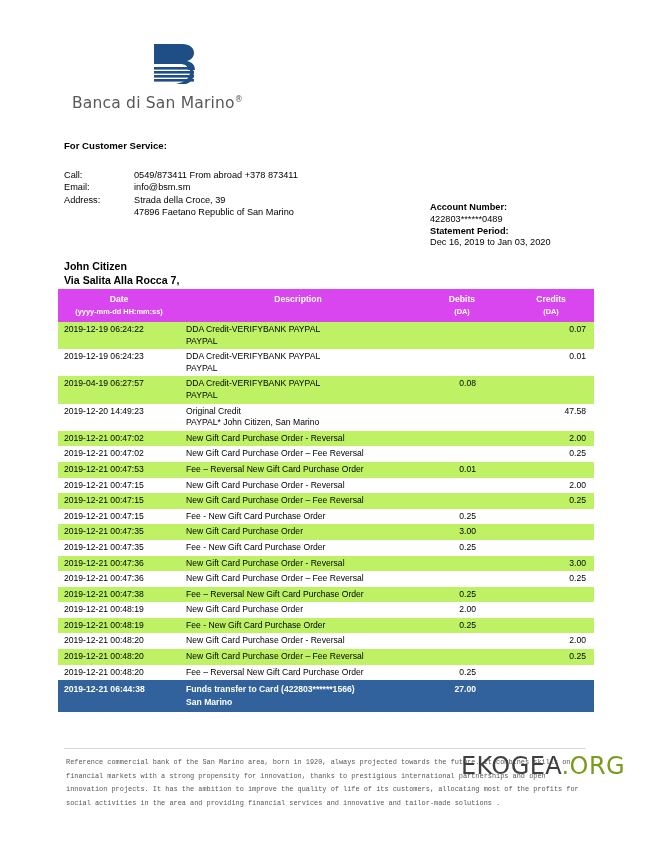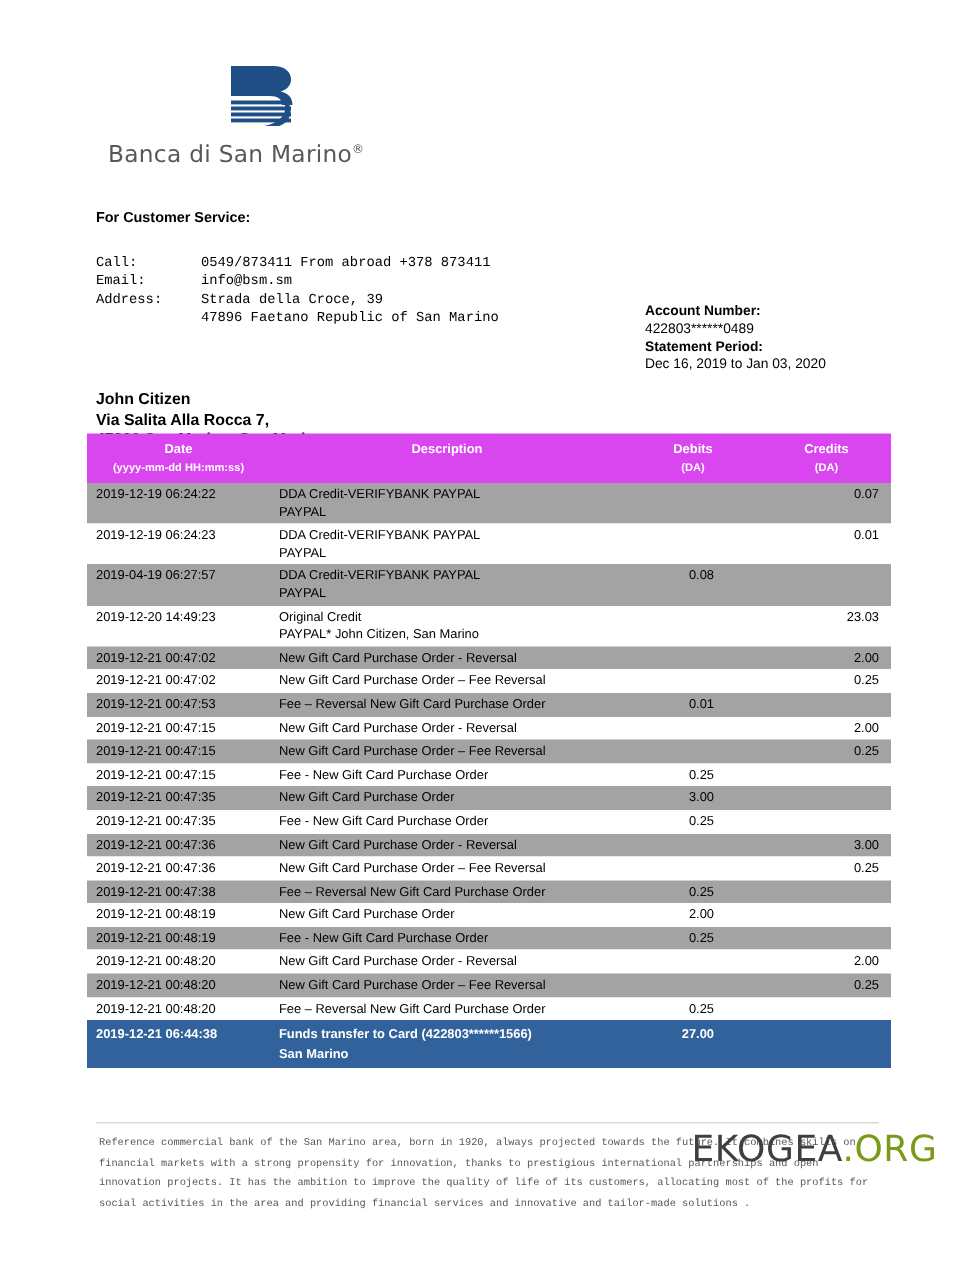--- a/index.html
+++ b/index.html
@@ -51,21 +51,20 @@
     font-size: 9.2px;
     line-height: 12.2px;
   }
   .cs-title {
     font-weight: bold;
     font-size: 9.6px;
     margin-bottom: 17px;
   }
   .cs-row {
     display: flex;
-    font-family: Liberation Mono, monospace;
   }
   .cs-label {
     width: 70px;
     flex: 0 0 70px;
   }
   .cs-value {
     flex: 1 1 auto;
   }
 
   
@@ -122,21 +121,21 @@
     font-size: 7.4px;
     display: block;
   }
   .th-deb .th-inner, .th-cre .th-inner { text-align: center; }
 
   tbody td {
     padding: 2px 6px 2px 6px;
     vertical-align: top;
     line-height: 11.6px;
   }
-  tbody tr.alt td { background: #a3a3a3; }
+  tbody tr.alt td { background: #bef264; }
   tbody tr.plain td { background: #ffffff; }
   tbody tr.total td {
     background: #31629c;
     color: #ffffff;
     font-weight: bold;
     line-height: 12.6px;
     padding-top: 3px;
     padding-bottom: 4px;
   }
   td.c-date { text-align: left; white-space: nowrap; }
@@ -278,21 +277,21 @@
       <tr class="alt">
         <td class="c-date">2019-04-19 06:27:57</td>
         <td class="c-desc"><span>DDA Credit-VERIFYBANK PAYPAL</span><span class="desc-2">PAYPAL</span></td>
         <td class="c-deb">0.08</td>
         <td class="c-cre"></td>
       </tr>
       <tr class="plain">
         <td class="c-date">2019-12-20 14:49:23</td>
         <td class="c-desc"><span>Original Credit</span><span class="desc-2">PAYPAL* John Citizen, San Marino</span></td>
         <td class="c-deb"></td>
-        <td class="c-cre">23.03</td>
+        <td class="c-cre">47.58</td>
       </tr>
       <tr class="alt">
         <td class="c-date">2019-12-21 00:47:02</td>
         <td class="c-desc"><span>New Gift Card Purchase Order - Reversal</span></td>
         <td class="c-deb"></td>
         <td class="c-cre">2.00</td>
       </tr>
       <tr class="plain">
         <td class="c-date">2019-12-21 00:47:02</td>
         <td class="c-desc"><span>New Gift Card Purchase Order – Fee Reversal</span></td>

